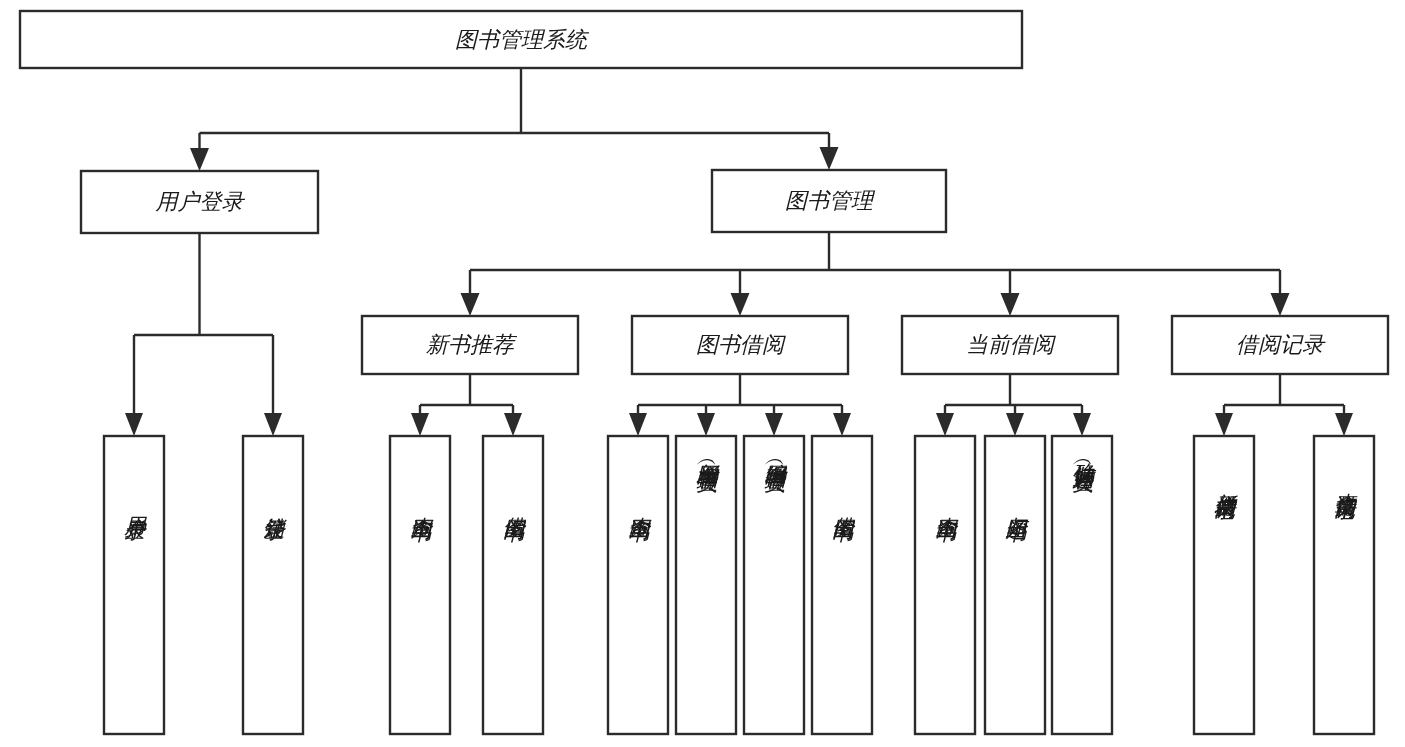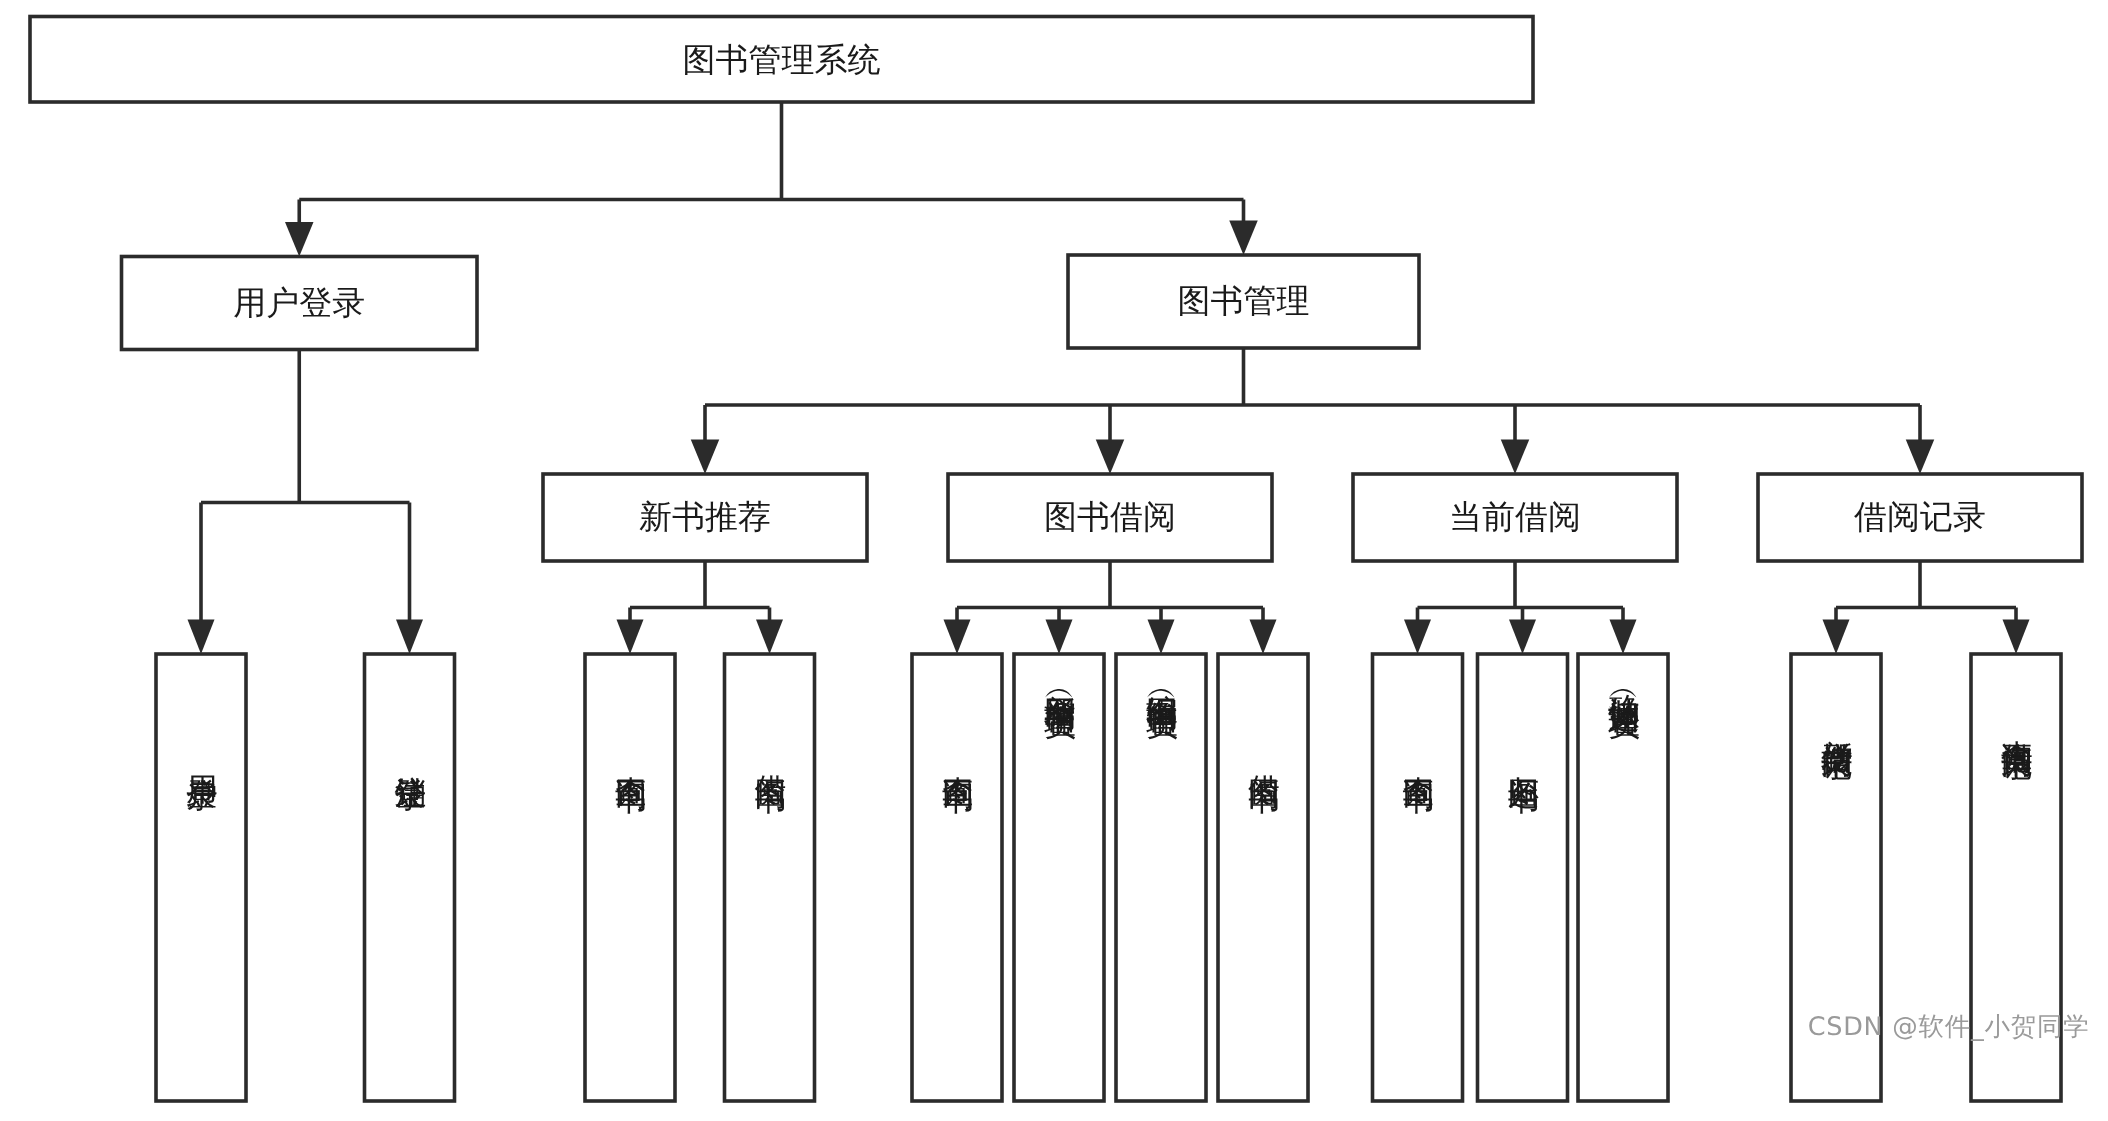--- a/index.html
+++ b/index.html
@@ -12,20 +12,21 @@
     width: 1405px;
     height: 747px;
     font-family: "DejaVu Sans", "Liberation Sans", sans-serif;
     overflow: hidden;
   }
   #diagram-root {
     position: relative;
     width: 1405px;
     height: 702px;
     background: #ffffff;
+    font-style: italic;
   }
   svg#flowchart {
     position: absolute;
     left: 0;
     top: 0;
     width: 1405px;
     height: 747px;
     display: block;
   }
   .node-rect {
@@ -219,14 +220,13 @@
   <div class="vlabel-box" style="left:1052px; top:436px; width:60px; height:298px;">
     <span class="vlabel-text" style="margin-top:10px;">确认归还（管理员）</span>
   </div>
   <div class="vlabel-box" style="left:1194px; top:436px; width:60px; height:298px;">
     <span class="vlabel-text" style="margin-top:40px;">新增借阅记录</span>
   </div>
   <div class="vlabel-box" style="left:1314px; top:436px; width:60px; height:298px;">
     <span class="vlabel-text" style="margin-top:40px;">查询借阅记录</span>
   </div>
 
-  <div class="watermark">CSDN @软件_小贺同学</div>
 </div>
 
 </body></html>

